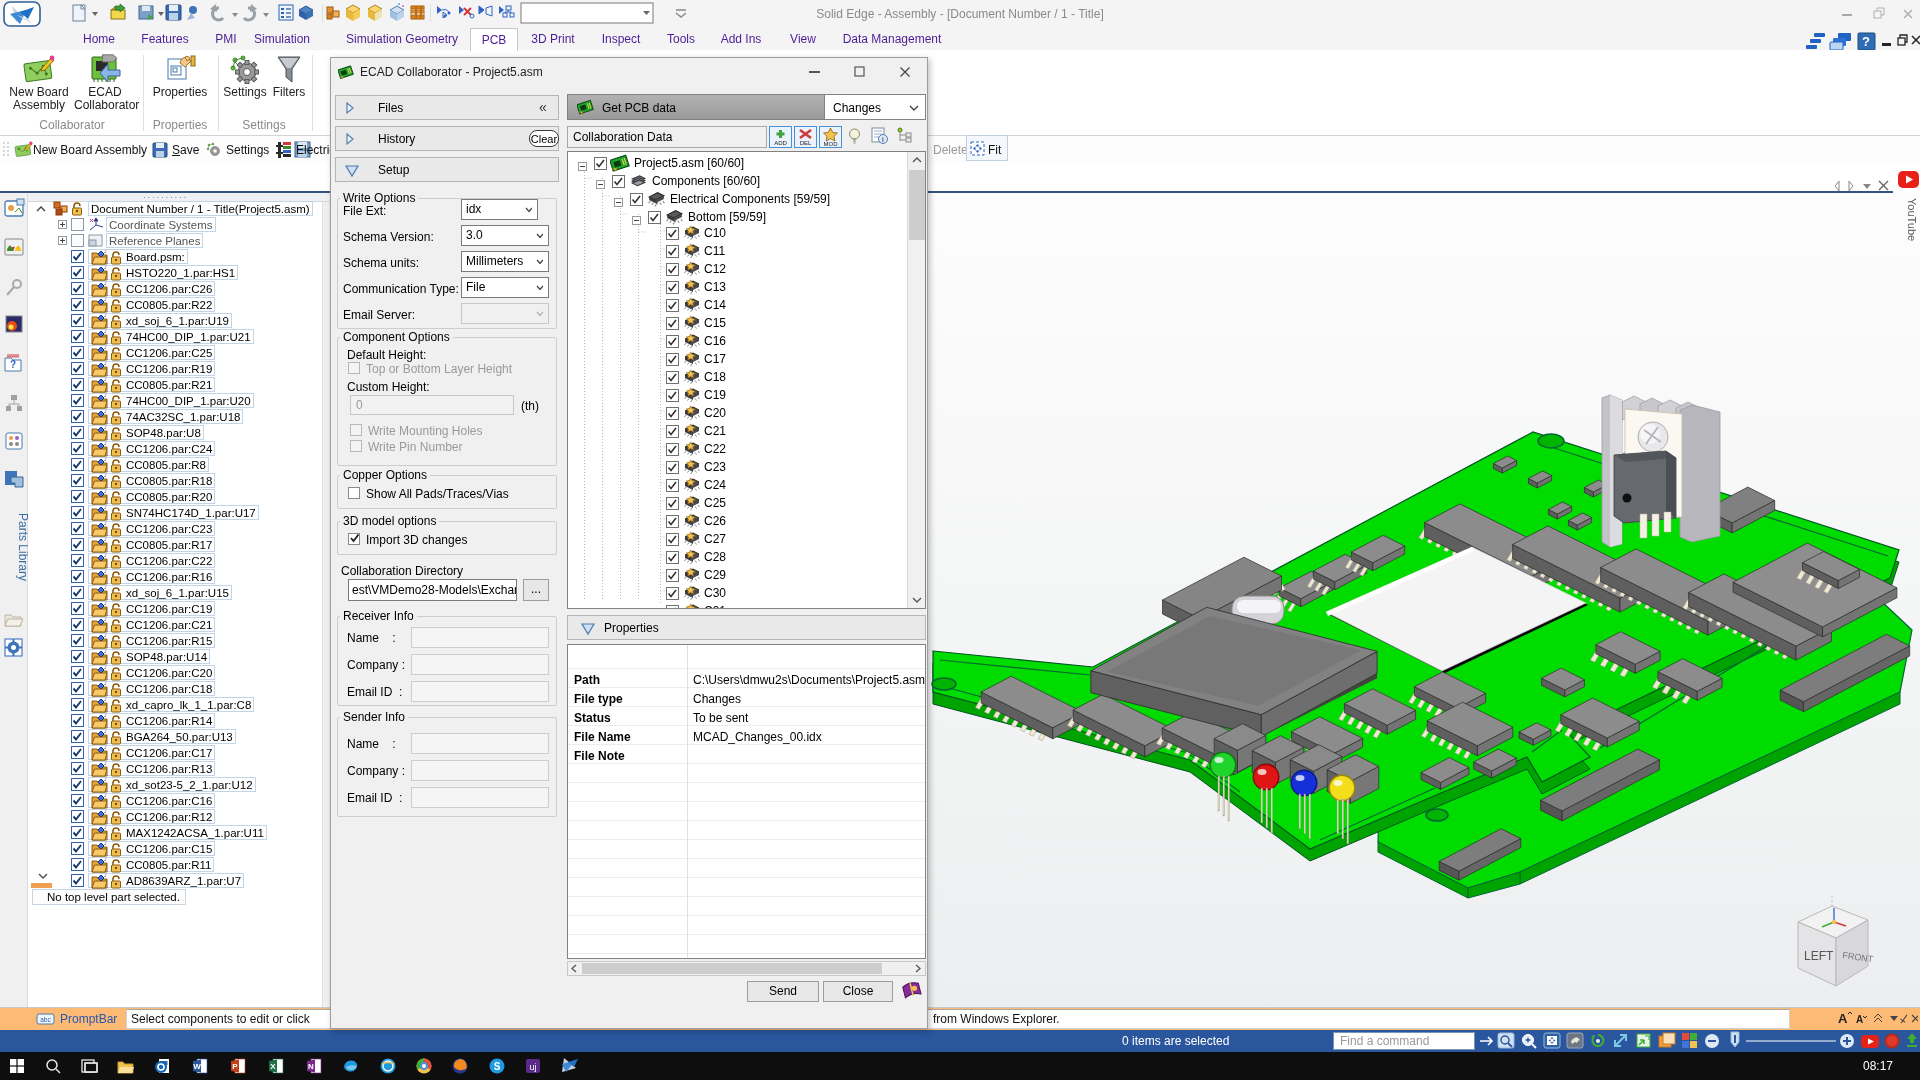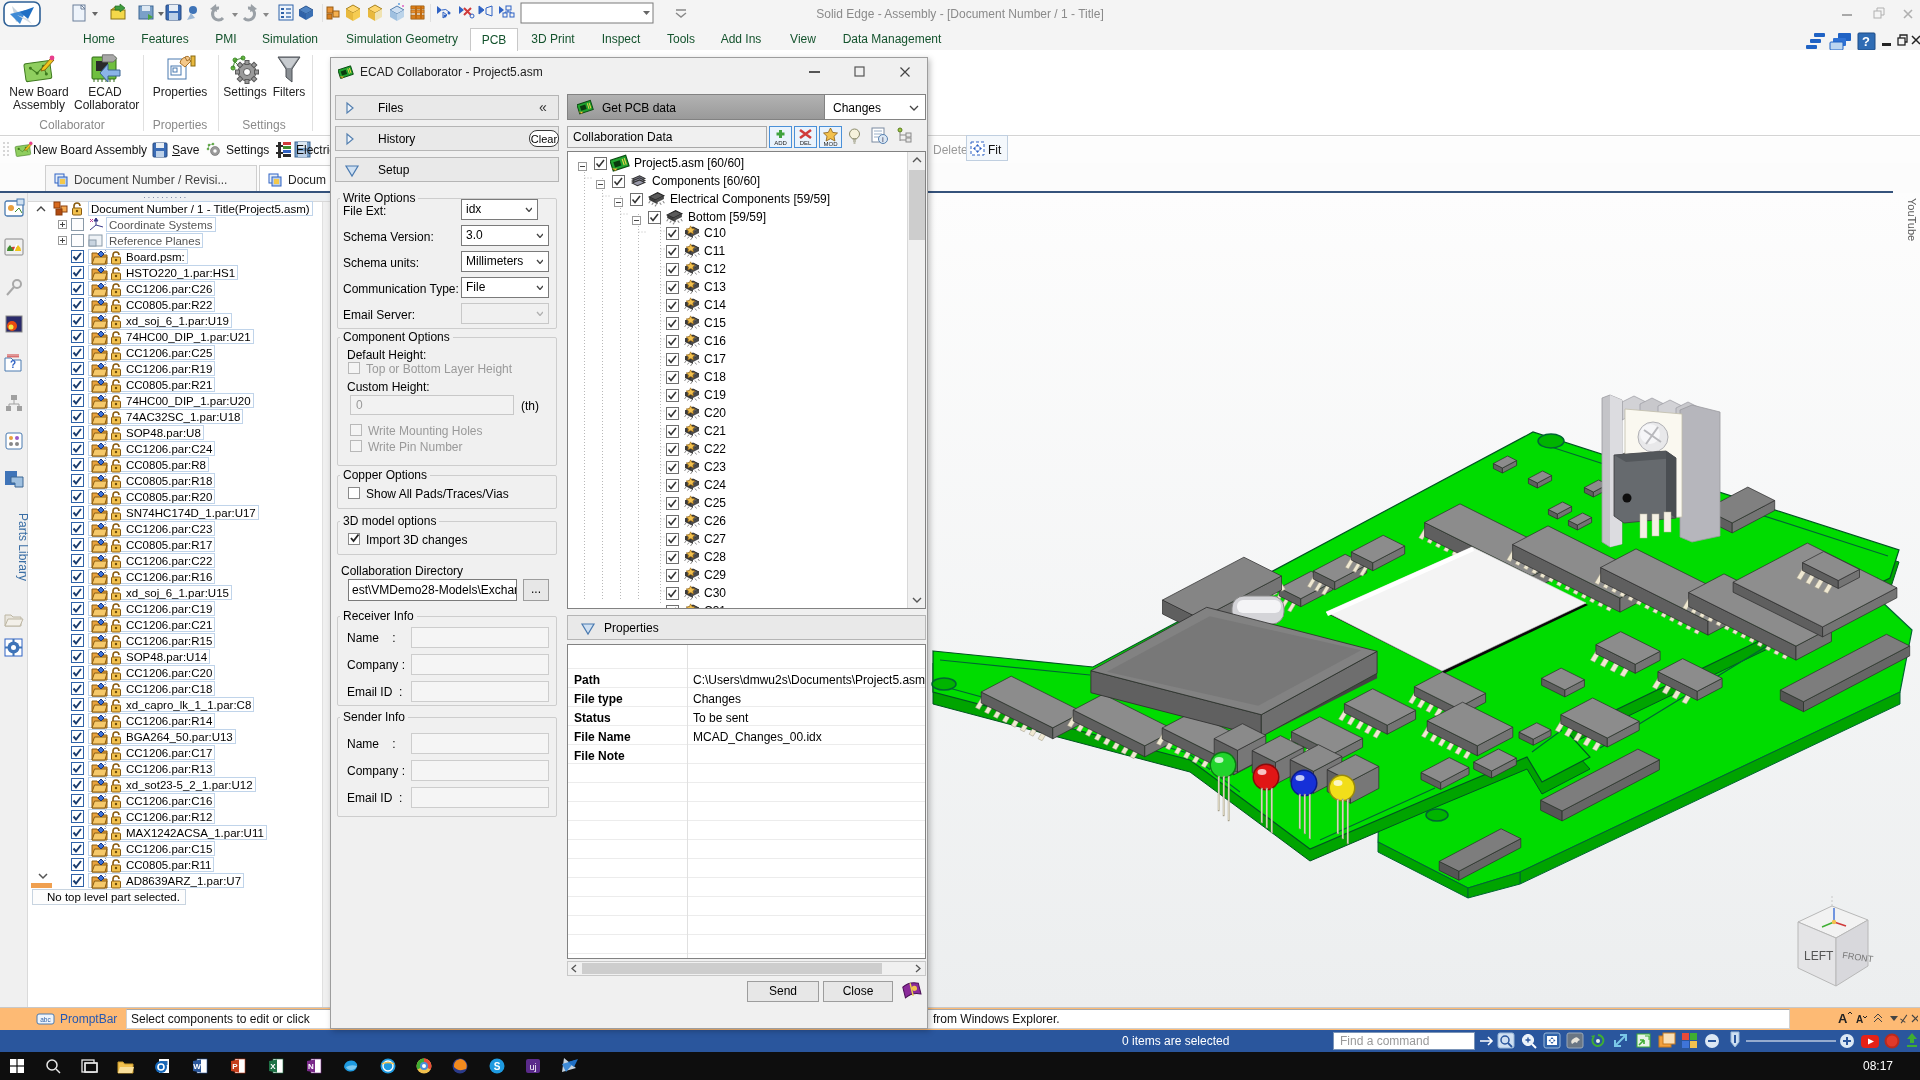--- a/index.html
+++ b/index.html
@@ -3,21 +3,21 @@
 <style>
 *{margin:0;padding:0;box-sizing:border-box}
 html,body{width:1920px;height:1080px;overflow:hidden}
 body{font-family:"Liberation Sans",sans-serif;font-size:12px;color:#000;background:#fff}
 #screen{position:relative;width:1920px;height:1080px;background:#fff}
 .abs{position:absolute}
 
 #titlebar{position:absolute;left:0;top:0;width:1920px;height:28px;background:#f4f4f4}
 #title-text{position:absolute;left:0;top:7px;width:1920px;text-align:center;color:#8a8a8a;font-size:12px}
 #tabsrow{position:absolute;left:0;top:28px;width:1920px;height:22px;background:#f4f4f4}
-.rtab{position:absolute;top:0;height:22px;line-height:22px;text-align:center;color:#14532d;font-size:12px}
+.rtab{position:absolute;top:0;height:22px;line-height:22px;text-align:center;color:#4c1d95;font-size:12px}
 .rtab.active{background:#fff;border:1px solid #c8c8c8;border-bottom:none;height:23px;z-index:2}
 #ribbon{position:absolute;left:0;top:50px;width:1920px;height:86px;background:#fff;border-bottom:1px solid #d4d4d4}
 .rgroup-sep{position:absolute;top:5px;width:1px;height:76px;background:#e0e0e0}
 .bigbtn{position:absolute;top:4px;text-align:center;font-size:12px;color:#222;line-height:13px}
 .grouplbl{position:absolute;top:68px;text-align:center;color:#8a8a8a;font-size:12px}
 #toolbar{position:absolute;left:0;top:137px;width:1920px;height:26px;background:#fdfdfd}
 .tbtxt{font-size:12px;color:#111}
 #doctabs{position:absolute;left:0;top:163px;width:1920px;height:30px;background:#fcfcfc}
 #docline{position:absolute;left:0;top:191px;width:1893px;height:2px;background:#35537c}
 .dtab{position:absolute;top:2px;height:28px;font-size:12px;color:#333}
@@ -517,21 +517,21 @@
           <path d="M77 11 v-3 h7 v7 h-3"></path>
         </g>
       <path d="M104 10 l8 8 m0 -8 l-8 8" stroke="#b0b0b0" stroke-width="1.6"></path>
     </svg>
   </div>
   <div id="title-text">Solid Edge - Assembly - [Document Number / 1 - Title]</div>
   <div id="tabsrow">
     <div class="rtab" style="left:72px;width:54px">Home</div>
     <div class="rtab" style="left:133px;width:64px">Features</div>
     <div class="rtab" style="left:204px;width:44px">PMI</div>
-    <div class="rtab" style="left:252px;width:76px">Simulation</div>
+    <div class="rtab" style="left:244px;width:76px">Simulation</div>
     <div class="rtab" style="left:334px;width:136px">Simulation Geometry</div>
     <div class="rtab active" style="left:470px;width:48px">PCB</div>
     <div class="rtab" style="left:522px;width:62px">3D Print</div>
     <div class="rtab" style="left:590px;width:62px">Inspect</div>
     <div class="rtab" style="left:656px;width:50px">Tools</div>
     <div class="rtab" style="left:710px;width:62px">Add Ins</div>
     <div class="rtab" style="left:778px;width:50px">View</div>
     <div class="rtab" style="left:830px;width:124px">Data Management</div>
     <svg class="abs" style="left:1806px;top:3px" width="114" height="19" viewBox="0 0 114 19">
       <g fill="#1f62c4">
@@ -693,38 +693,20 @@
     <svg class="abs" style="left:969px;top:3px" width="17" height="17" viewBox="0 0 17 17">
         <rect x="2" y="2" width="13" height="13" fill="#fff" stroke="#2f62c4" stroke-dasharray="3 2"></rect>
         <g fill="#2f62c4">
           <path d="M8.5 4 l2 2.5 h-4 z"></path>
           <path d="M8.5 13 l-2 -2.5 h4 z"></path>
           <path d="M4 8.5 l2.5 -2 v4 z"></path>
           <path d="M13 8.5 l-2.5 2 v-4 z"></path>
         </g>
       </svg>
     <span class="tbtxt abs" style="left:988px;top:6px">Fit</span>
-  </div>
-  <div id="doctabs">
-    <div class="dtab" style="left:45px;width:212px;background:#f6f6f6;border:1px solid #cfcfcf">
-      <svg class="abs" style="left:7px;top:6px" width="16" height="16" viewBox="0 0 16 16">
-          <rect x="2" y="2" width="9" height="9" fill="#e8f0f8" stroke="#2f62c4"></rect>
-          <rect x="5" y="5" width="9" height="9" fill="#bcd0e8" stroke="#2f62c4"></rect>
-          <rect x="7" y="7" width="5" height="5" fill="#f4c84a"></rect>
-        </svg>
-      <span class="abs" style="left:28px;top:7px;color:#444">Document Number / Revisi...</span>
-    </div>
-    <div class="dtab" style="left:259px;width:90px;background:#fff;border:1px solid #cfcfcf;border-bottom:none">
-      <svg class="abs" style="left:7px;top:6px" width="16" height="16" viewBox="0 0 16 16">
-          <rect x="2" y="2" width="9" height="9" fill="#e8f0f8" stroke="#2f62c4"></rect>
-          <rect x="5" y="5" width="9" height="9" fill="#bcd0e8" stroke="#2f62c4"></rect>
-          <rect x="7" y="7" width="5" height="5" fill="#f4c84a"></rect>
-        </svg>
-      <span class="abs" style="left:28px;top:7px;color:#222">Docum</span>
-    </div>
   </div>
   <div id="docline"></div>
   <div id="sidebar">
     <svg width="28" height="814" viewBox="0 0 28 814">
       <g transform="translate(5,8)">
           <rect x="0" y="0" width="18" height="15" rx="2" fill="#fff" stroke="#4a7ab0" stroke-width="1.3"></rect>
           <circle cx="6" cy="7" r="3" fill="#e8a03e"></circle>
           <path d="M10 11 l4 -4 3 5" stroke="#3e8a2e" fill="none"></path>
           <rect x="12" y="-2" width="7" height="6" fill="#cfe0f0" stroke="#4a7ab0"></rect>
         </g>

